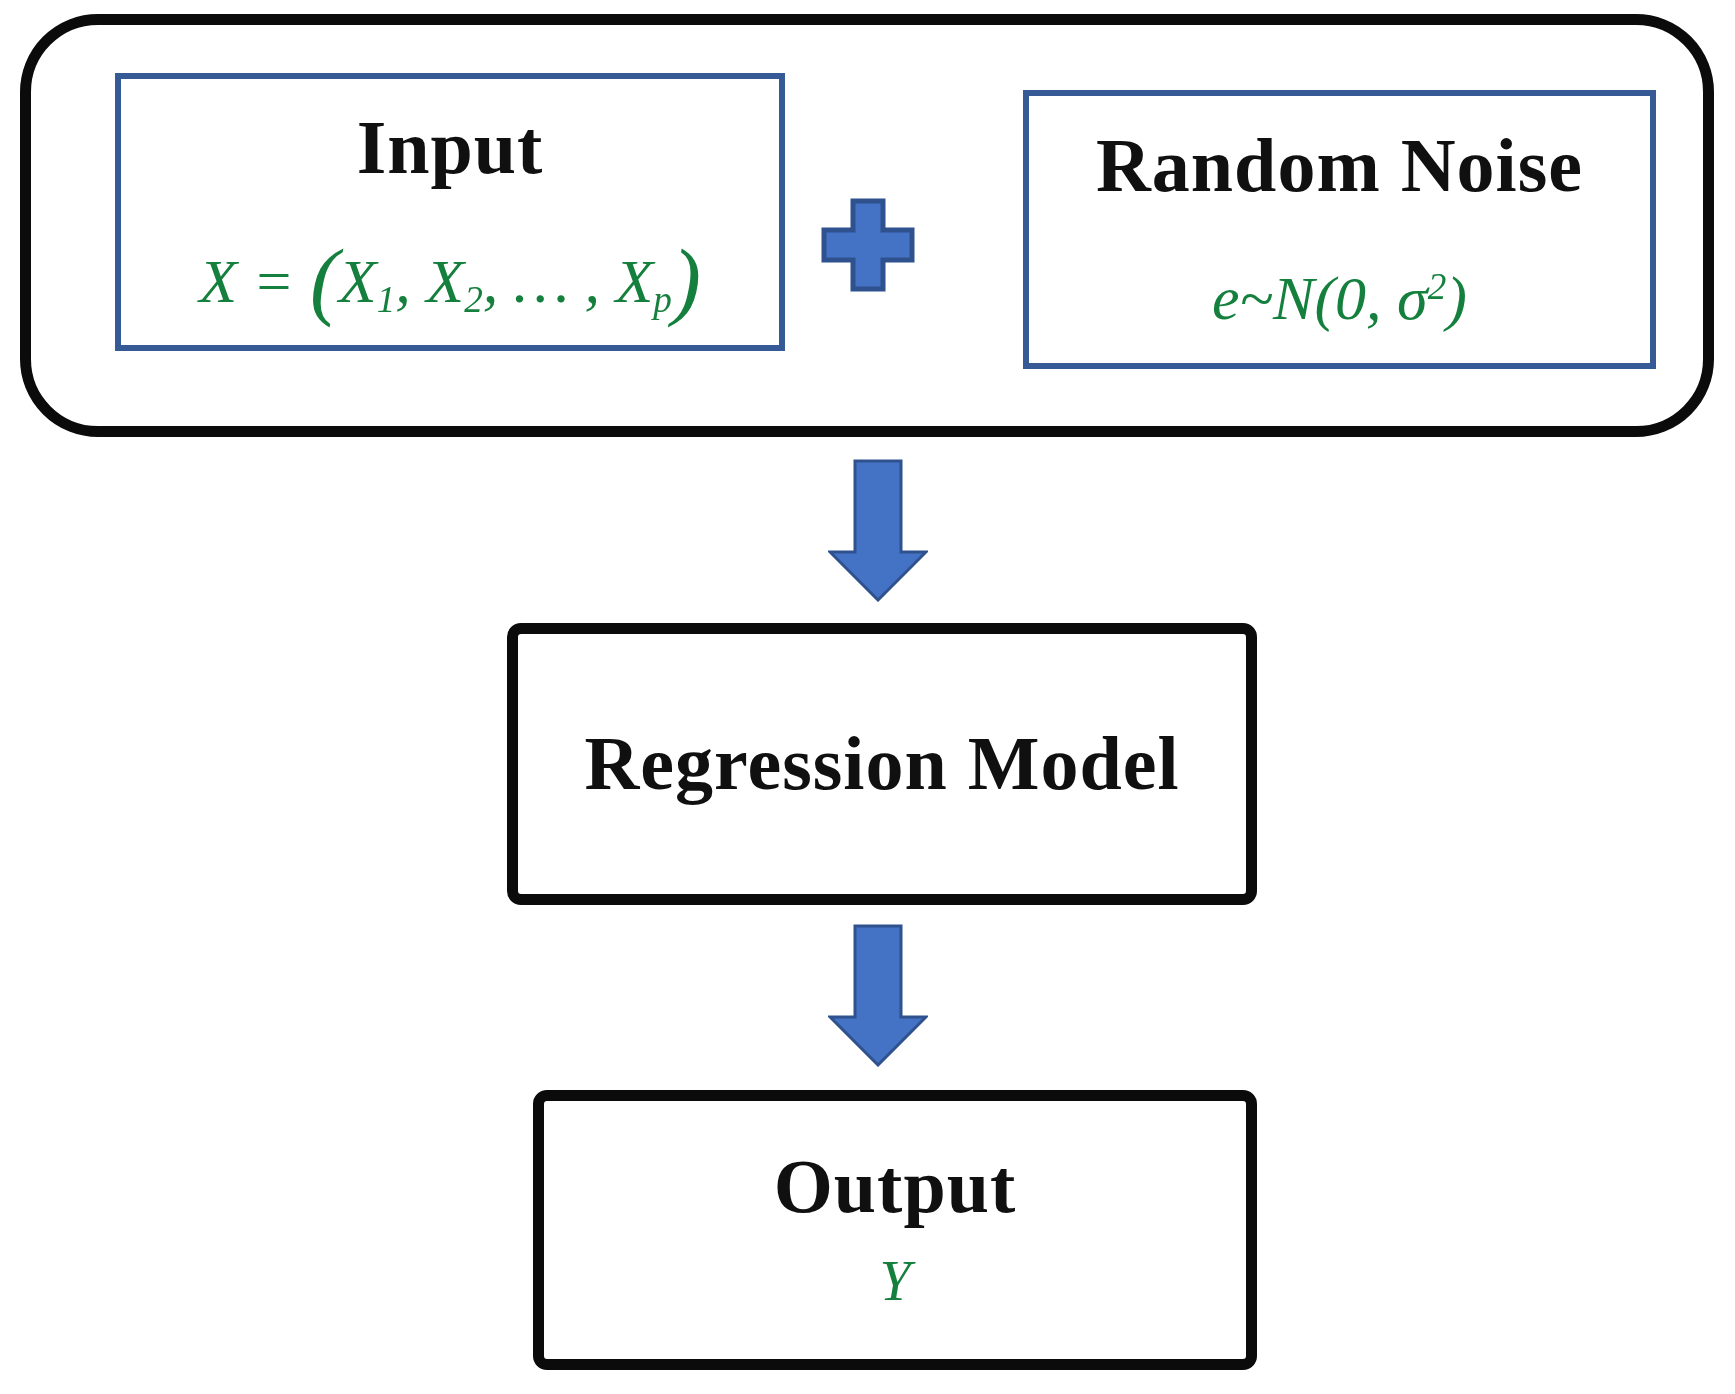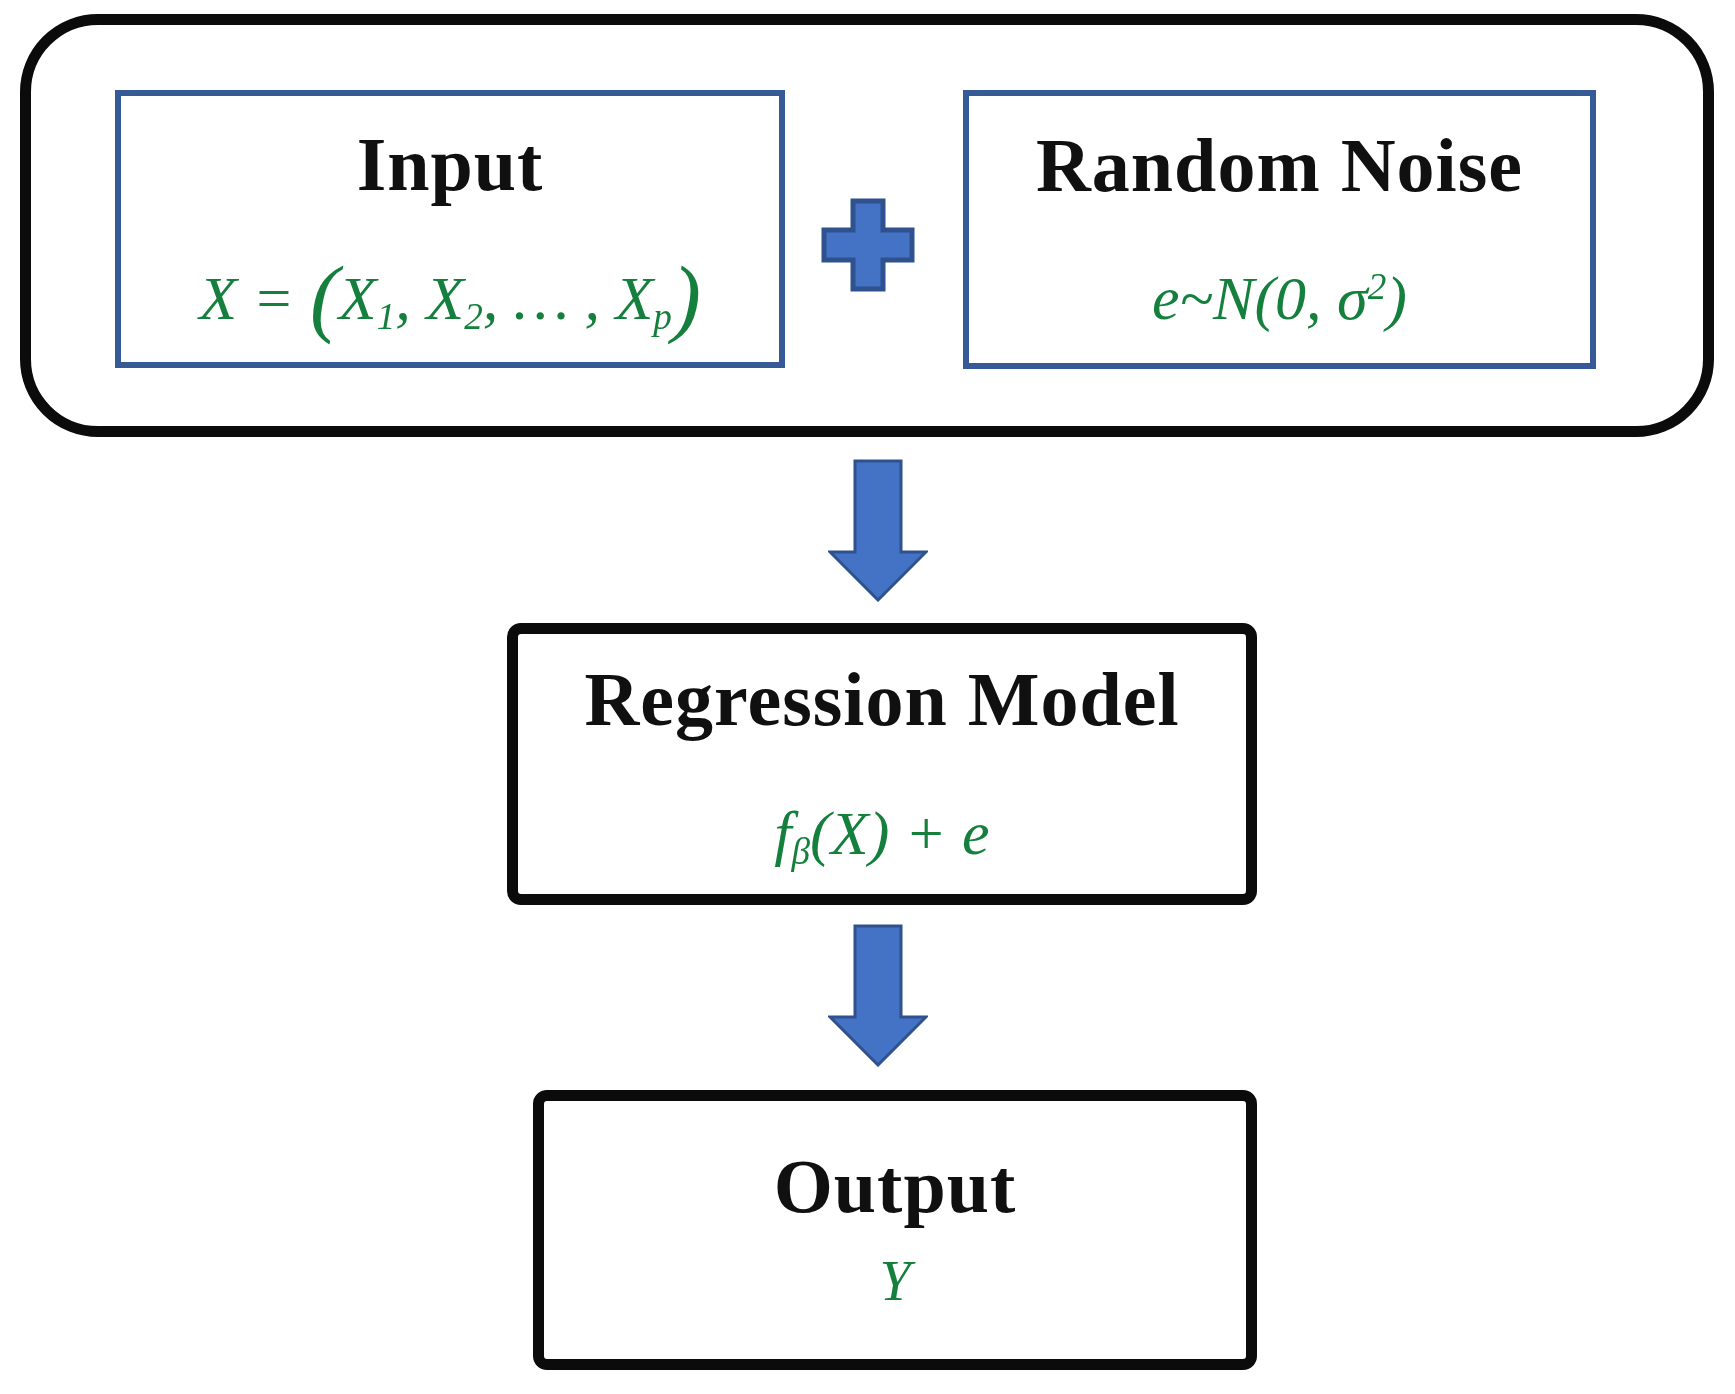--- a/index.html
+++ b/index.html
@@ -33,22 +33,22 @@
     position:absolute;
     border:6px solid var(--blue_border);
     background:#ffffff;
     display:flex;
     flex-direction:column;
     align-items:center;
     justify-content:center;
     gap:54px;
     text-align:center;
   }
-  .blue-box.input-box{ left:84px; top:65px; width:670px; height:278px; }
-  .blue-box.noise-box{ left:932px; top:65px; width:633px; height:279px;justify-content:center; }
+  .blue-box.input-box{ left:84px; top:48px; width:670px; height:278px; }
+  .blue-box.noise-box{ left:992px; top:65px; width:633px; height:279px;justify-content:center; }
   
   .round-box{
     position:absolute;
     border:11px solid var(--outline_black);
     border-radius:14px;
     background:#ffffff;
     display:flex;
     flex-direction:column;
     align-items:center;
     justify-content:center;
@@ -116,21 +116,20 @@
   </div>
 
   <div class="arrow-wrap arrow-1">
     <svg width="100" height="143" viewBox="0 0 100 143" aria-hidden="true">
       <polygon class="arrow-shape" points="27,2 73,2 73,93 98,93 50,141 2,93 27,93"></polygon>
     </svg>
   </div>
 
   <div class="round-box regression-box">
     <div class="box-title">Regression Model</div>
-    <div class="formula"><span>f</span><sub>β</sub><span>(X) + e</span></div>
   </div>
 
   <div class="arrow-wrap arrow-2">
     <svg width="100" height="143" viewBox="0 0 100 143" aria-hidden="true">
       <polygon class="arrow-shape" points="27,2 73,2 73,93 98,93 50,141 2,93 27,93"></polygon>
     </svg>
   </div>
 
   <div class="round-box output-box">
     <div class="box-title">Output</div>

